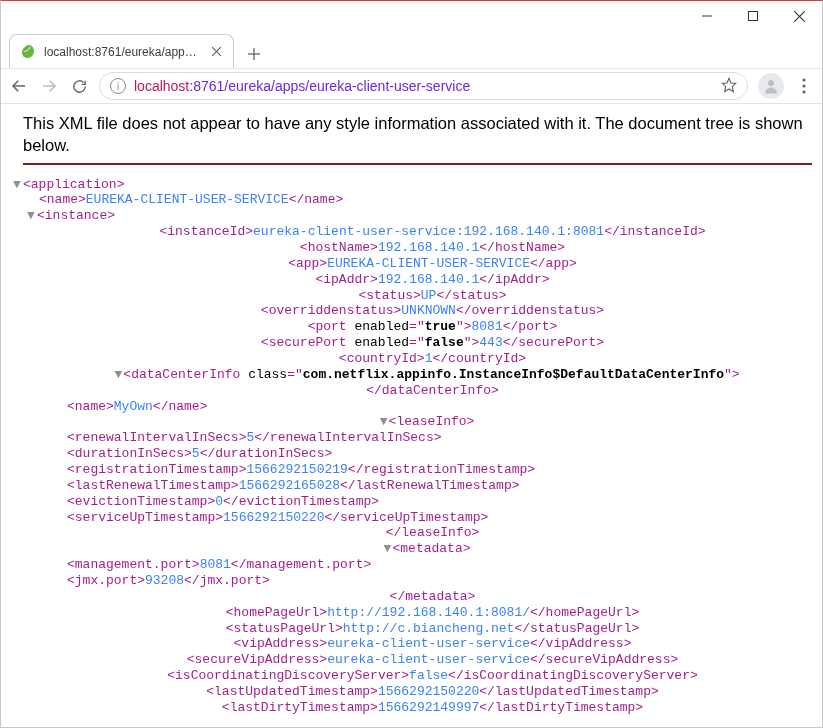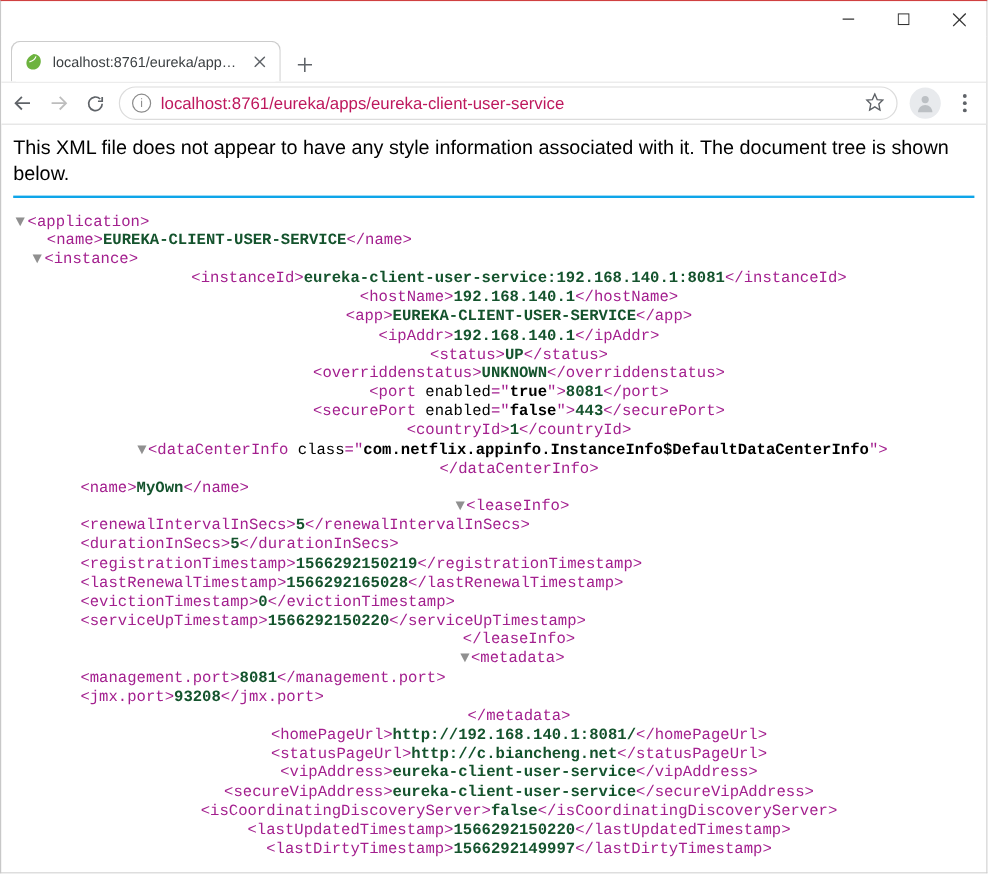--- a/index.html
+++ b/index.html
@@ -110,59 +110,60 @@
     font-size: 14px;
     color: #202124;
   }
   .omnibox .info-icn {
     width:16px;height:16px;border:1px solid #8a8a8a;border-radius:50%;
     display:flex;align-items:center;justify-content:center;
     font-size:10px;color:#8a8a8a;flex:0 0 16px;
   }
   .omnibox .url { flex:1; white-space:nowrap; overflow:hidden; }
   .omnibox .host { color:#be185d; }
-  .omnibox .path { color:#be185d; }
+  .omnibox .path { color:#6d28d9; }
   .omnibox .star {
     color:#5f6368;flex:0 0 16px;
   }
   .avatar {
     width:26px;height:26px;border-radius:50%;background:#e8eaed;
     display:flex;align-items:center;justify-content:center;color:#9aa0a6;
   }
   .menu-dots { width:20px;height:20px;display:flex;align-items:center;justify-content:center;color:#5f6368;}
   .content {
     padding: 8px 10px 10px 10px;
     font-size: 15px;
   }
   .msg {
     font-size: 16.5px;
     line-height: 1.35;
     padding-bottom: 6px;
-    border-bottom: 2px solid #0ea5e9;
+    border-bottom: 2px solid #7f1d1d;
     margin-bottom: 12px;
+    margin-left: 12px;
   }
   .xml {
     font-family: Consolas, "Courier New", monospace;
     font-size: 13px;
     line-height: 1.22;
     white-space: nowrap;
   }
   .line { display:block; }
   .ind1 { padding-left: 14px; }
   .ind2 { padding-left: 28px; }
   .ind3 { padding-left: 42px; text-align: center; }
   .ind4 { padding-left: 56px; }
   .tri {
     display:inline-block;width:10px;color:#909090;margin-left:-12px;
     user-select:none;
   }
   .tag { color: #a31f8e; }
   .attr { color: #000000; }
   .val { color: #000000; font-weight: bold; }
-  .txt { color: #14532d; font-weight: bold; }
+  .txt { color: #3b82f6; }
 </style>
 </head>
 <body>
 
 <div class="window">
 
   <div class="titlebar">
     <div class="win-controls">
       <div class="win-btn">
         <svg width="10" height="10" viewBox="0 0 10 10">

